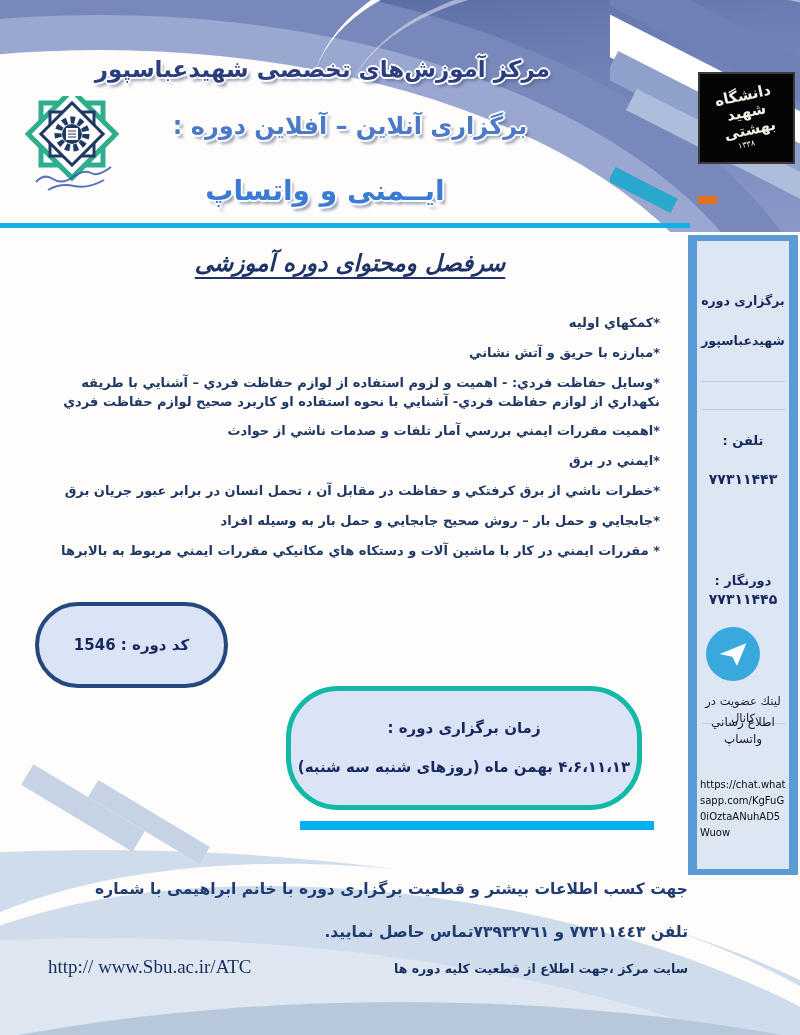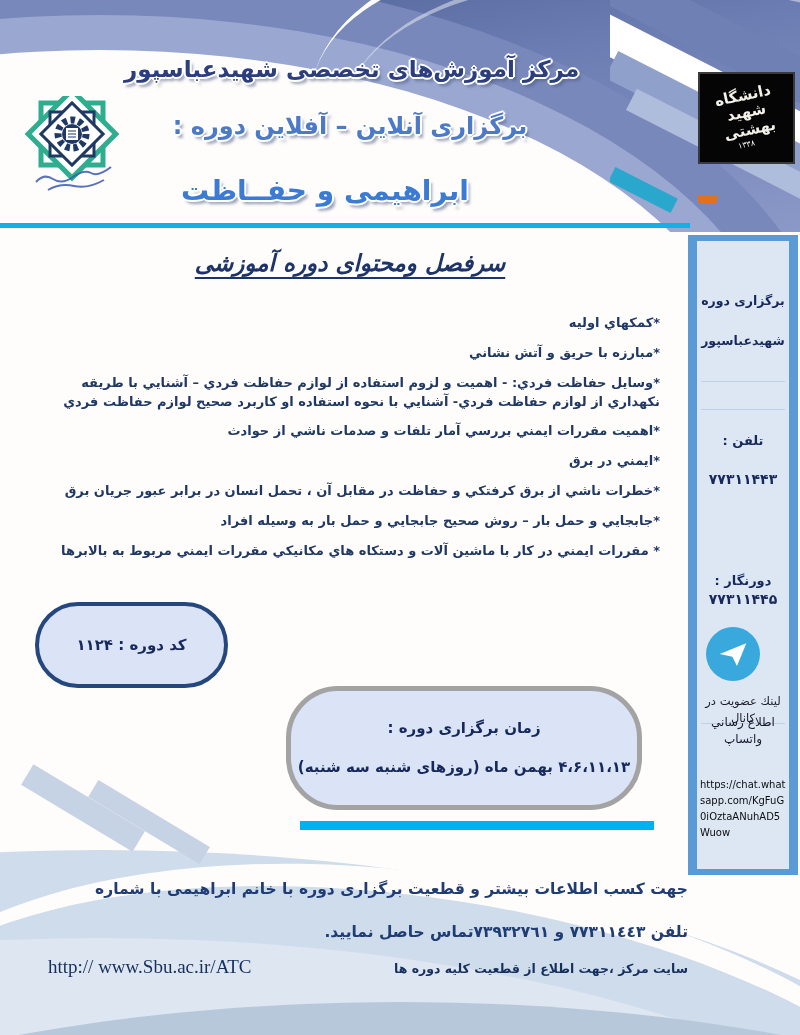--- a/index.html
+++ b/index.html
@@ -23,22 +23,22 @@
   .stp2{height:38px;left:-40px;top:78px;background:#ffffff;}
   .stp3{height:30px;left:-16px;top:122px;background:#8fa0ca;}
   .stp4{height:24px;left:4px;top:160px;background:#aebddc;}
   .stp5{height:16px;width:70px;left:-2px;top:182px;background:#2aa7cc;}
   .orange-dash{position:absolute;left:698px;top:196px;width:19px;height:8px;background:#e2711d;}
   .teal-line{position:absolute;left:0;top:223px;width:690px;height:5px;background:#12b0e8;}
 
   
   .outline{text-shadow:-1px -1px 0 #fff,1px -1px 0 #fff,-1px 1px 0 #fff,1px 1px 0 #fff,
            -2px 0 0 #fff,2px 0 0 #fff,0 -2px 0 #fff,0 2px 0 #fff,3px 4px 3px rgba(70,85,130,.55);}
-  .center-name{position:absolute;top:56px;left:80px;width:470px;text-align:left;direction:rtl;
-               font-size:23px;font-weight:bold;color:#2c3e7d;margin-left:44px;}
+  .center-name{position:absolute;top:56px;left:80px;width:470px;text-align:right;direction:rtl;
+               font-size:23px;font-weight:bold;color:#2c3e7d;}
   .delivery{position:absolute;top:112px;left:140px;width:420px;text-align:center;direction:rtl;
             font-size:24px;font-weight:bold;color:#4d7ac8;}
   .course-title{position:absolute;top:174px;left:160px;width:330px;text-align:center;direction:rtl;
             font-size:28px;font-weight:bold;color:#3b7bd4;}
 
   
   .emblem{position:absolute;left:18px;top:96px;width:108px;height:104px;}
   .uni-logo{position:absolute;left:698px;top:72px;width:97px;height:92px;background:#050505;
             border:2px solid #3a3a3a;box-sizing:border-box;display:flex;flex-direction:column;
             align-items:center;justify-content:center;z-index:3;}
@@ -50,21 +50,21 @@
   .heading{position:absolute;top:250px;left:30px;width:640px;text-align:center;direction:rtl;
            font-size:23px;font-weight:bold;font-style:italic;color:#1e3468;
            text-decoration:underline;text-underline-offset:6px;text-decoration-thickness:2px;}
   .syllabus{position:absolute;top:314px;right:140px;width:620px;direction:rtl;text-align:right;}
   .syllabus .item{font-size:13px;font-weight:bold;color:#1f3864;line-height:1.45;margin-bottom:11px;}
 
   .pill{position:absolute;background:#dae4f6;display:flex;flex-direction:column;justify-content:center;
         align-items:center;direction:rtl;text-align:center;box-sizing:border-box;}
   .pill-code{left:35px;top:602px;width:193px;height:86px;border:4px solid #24477e;border-radius:44px;}
   .pill-code .t{font-size:15px;font-weight:bold;color:#17285c;}
-  .pill-time{left:286px;top:686px;width:356px;height:124px;border:5px solid #a3a3a3;border-radius:52px;}
+  .pill-time{left:286px;top:686px;width:356px;height:124px;border:5px solid #14b8a6;border-radius:52px;}
   .pill-time .t{font-size:15px;font-weight:bold;color:#17285c;line-height:2.6;}
   .cyan-bar{position:absolute;left:300px;top:821px;width:354px;height:9px;background:#00b0f0;z-index:2;}
 
   
   .sidebar{position:absolute;left:688px;top:235px;width:110px;height:640px;background:#dde7f4;
            border:6px solid #5b9bd5;border-left-width:9px;border-right-width:9px;box-sizing:border-box;z-index:4;}
   .sb{position:absolute;width:100%;text-align:center;direction:rtl;color:#17285c;font-weight:bold;}
   .sb-org1{top:52px;font-size:12.5px;}
   .sb-org2{top:92px;font-size:12.5px;}
   .sb-line{position:absolute;left:4%;width:92%;height:1px;background:#c2d0e5;}
@@ -140,36 +140,36 @@
 
   <div class="uni-logo">
     <div class="cal">دانشگاه
 شهید
 بهشتی</div>
     <div class="yr">۱۳۳۸</div>
   </div>
 
   <div class="center-name outline">مرکز آموزش‌های تخصصی شهیدعباسپور</div>
   <div class="delivery outline">برگزاری آنلاین – آفلاین دوره :</div>
-  <div class="course-title outline">ابراهیمی و حفــاظت</div>
+  <div class="course-title outline">ایــمنی و واتساپ</div>
 
   <div class="heading">سرفصل ومحتوای دوره آموزشی</div>
   <div class="syllabus">
     <div class="item">*کمکهاي اوليه</div>
     <div class="item">*مبارزه با حريق و آتش نشاني</div>
     <div class="item">*وسايل حفاظت فردي: - اهميت و لزوم استفاده از لوازم حفاظت فردي – آشنايي با طريقه نكهداري از لوازم حفاظت فردي- آشنايي با نحوه استفاده او كاربرد صحيح لوازم حفاظت فردي</div>
     <div class="item">*اهميت مقررات ايمني بررسي آمار تلفات و صدمات ناشي از حوادث</div>
     <div class="item">*ايمني در برق</div>
     <div class="item">*خطرات ناشي از برق كرفتكي و حفاظت در مقابل آن ، تحمل انسان در برابر عبور جريان برق</div>
     <div class="item">*جابجايي و حمل بار – روش صحيح جابجايي و حمل بار به وسيله افراد</div>
     <div class="item">* مقررات ايمني در كار با ماشين آلات و دستكاه هاي مكانيكي مقررات ايمني مربوط به بالابرها</div>
   </div>
 
   <div class="pill pill-code">
-    <div class="t">کد دوره : ۱۱۲۴</div>
+    <div class="t">کد دوره : 1546</div>
   </div>
   <div class="pill pill-time">
     <div class="t">زمان برگزاری دوره :</div>
     <div class="t">۴،۶،۱۱،۱۳ بهمن ماه (روزهای شنبه سه شنبه)</div>
   </div>
   <div class="cyan-bar"></div>
 
   <div class="ftr">
     <div class="fw1"></div>
     <div class="fw-sw"></div>

